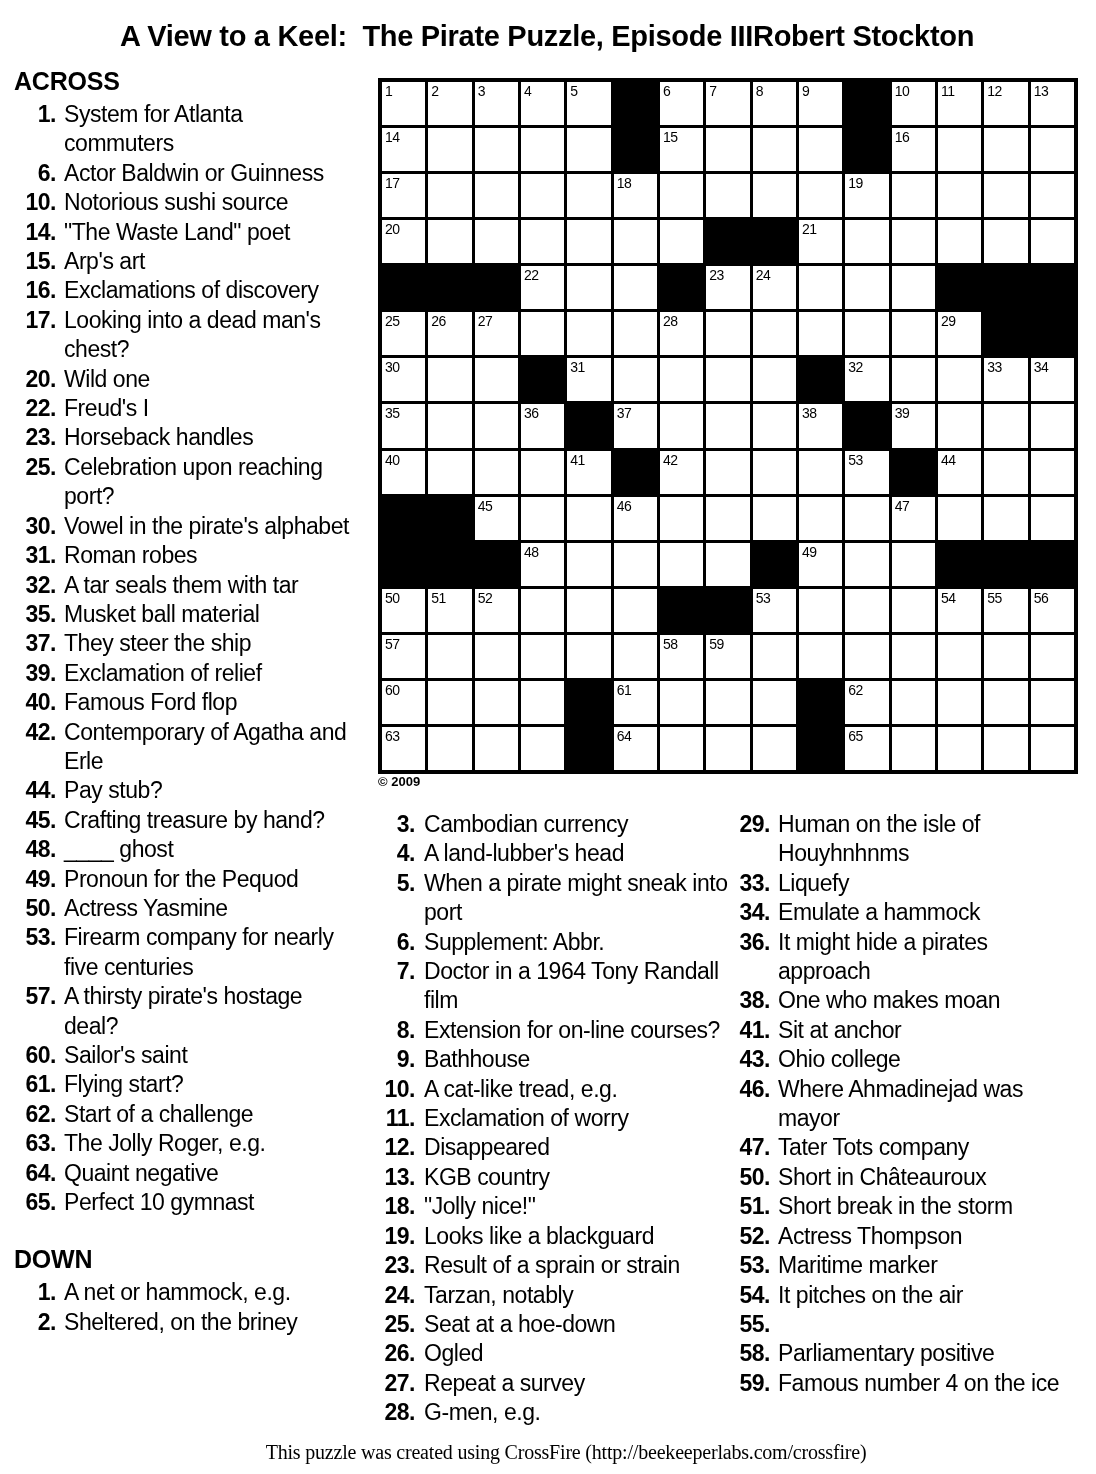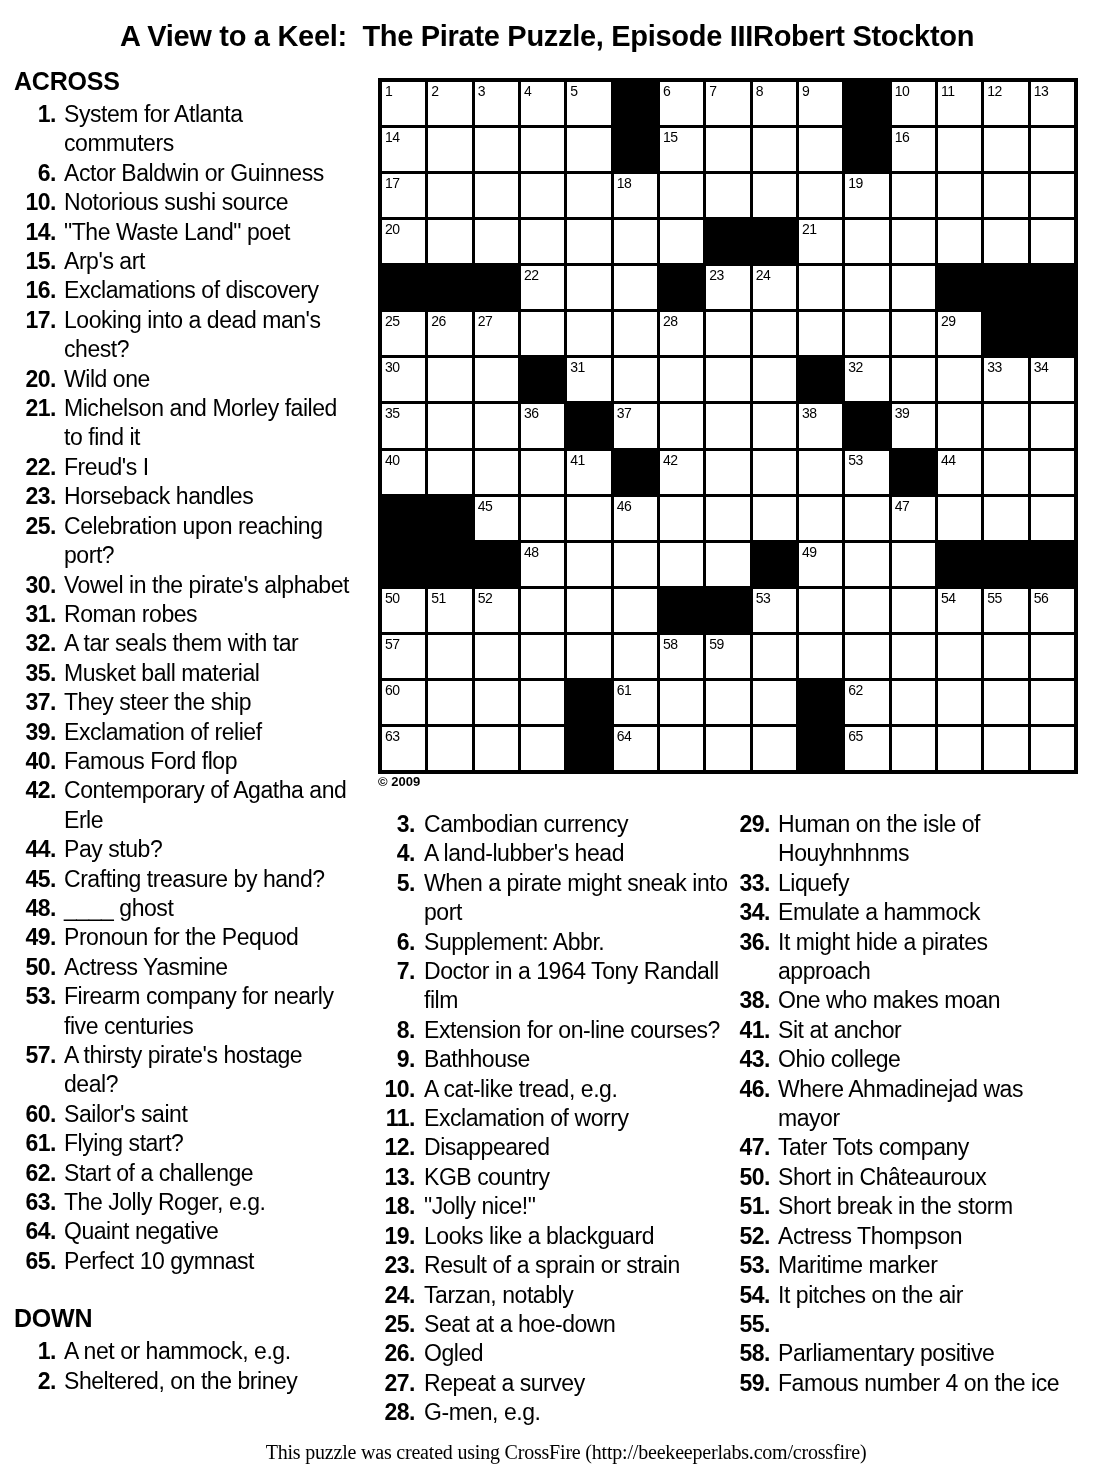--- a/index.html
+++ b/index.html
@@ -452,24 +452,20 @@
         </div>
         <div class="clue">
           <span class="clue-num">17.</span>
           <span class="clue-text">Looking into a dead man's chest?</span>
         </div>
         <div class="clue">
           <span class="clue-num">20.</span>
           <span class="clue-text">Wild one</span>
         </div>
         <div class="clue">
-          <span class="clue-num">21.</span>
-          <span class="clue-text">Michelson and Morley failed to find it</span>
-        </div>
-        <div class="clue">
           <span class="clue-num">22.</span>
           <span class="clue-text">Freud's I</span>
         </div>
         <div class="clue">
           <span class="clue-num">23.</span>
           <span class="clue-text">Horseback handles</span>
         </div>
         <div class="clue">
           <span class="clue-num">25.</span>
           <span class="clue-text">Celebration upon reaching port?</span>

